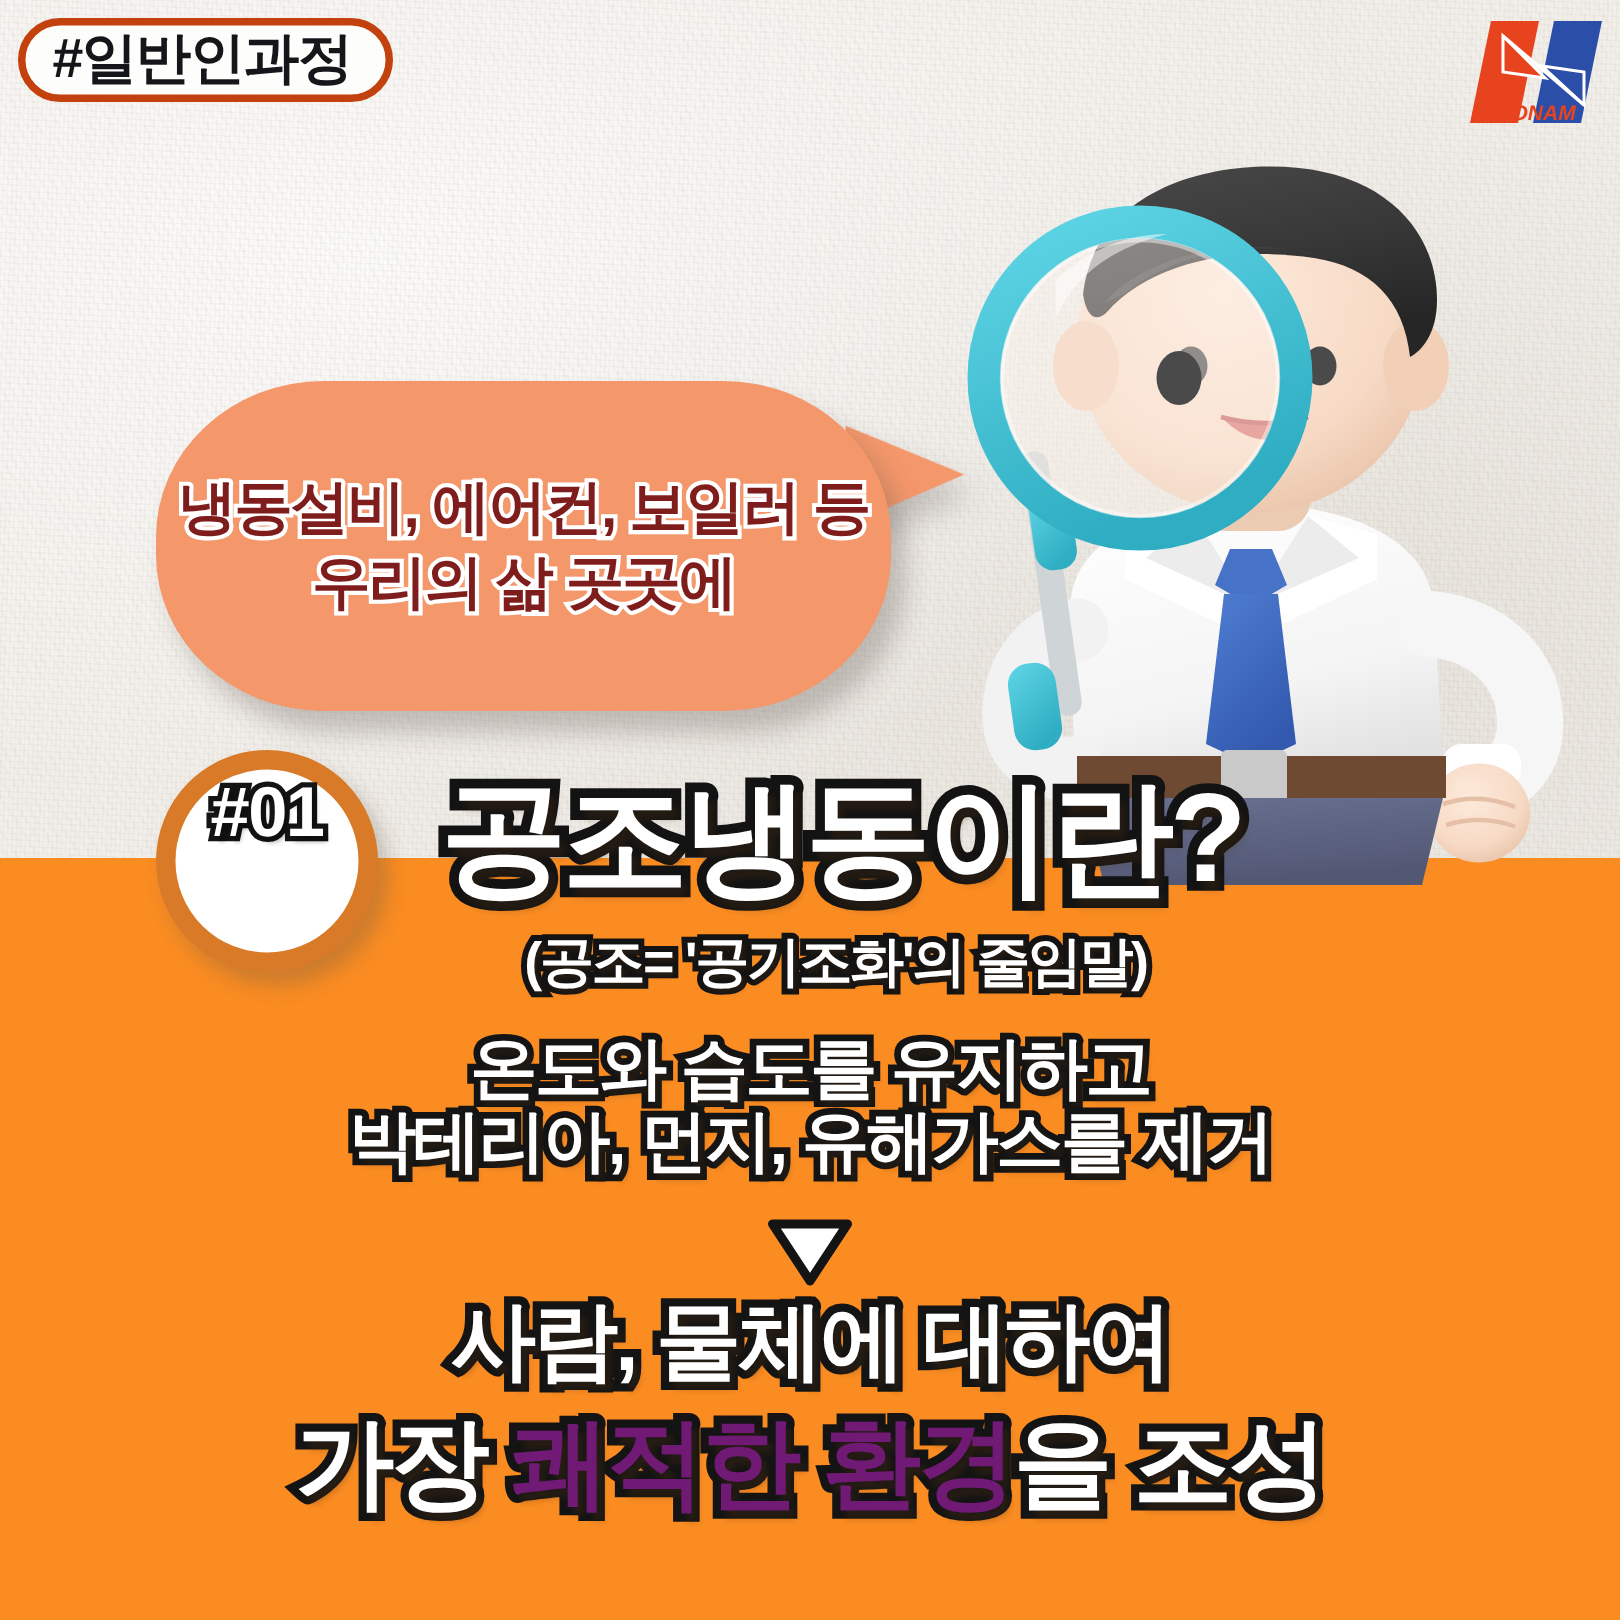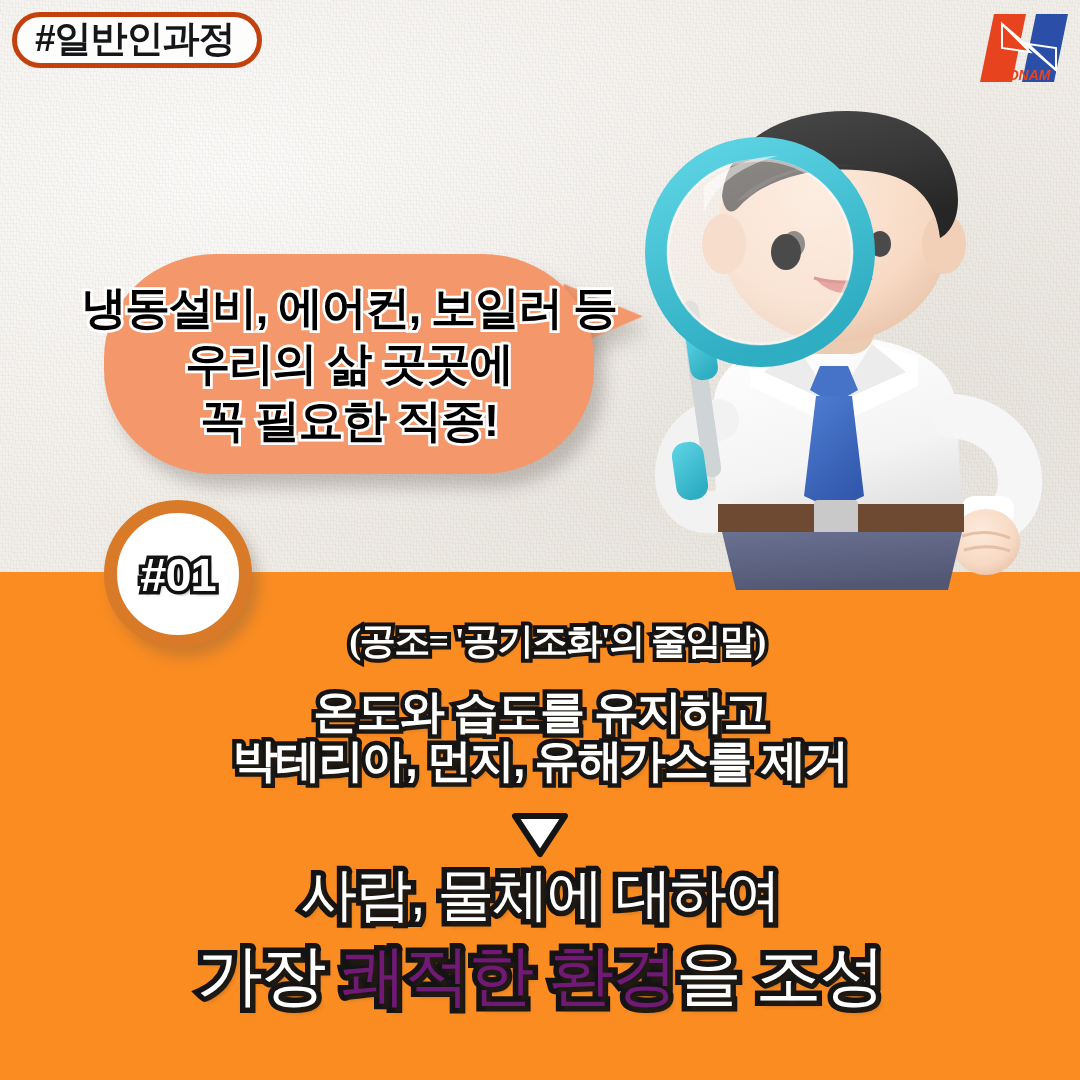--- a/index.html
+++ b/index.html
@@ -95,43 +95,43 @@
     top: 288px;
     width: 0;
     height: 0;
     border-top: 24px solid transparent;
     border-bottom: 46px solid transparent;
     border-left: 82px solid #f4976b;
     transform: rotate(6deg);
     filter: drop-shadow(8px 12px 10px rgba(90,80,72,.28));
   }
   .bubble-line {
-    font-size: 45px;
-    font-weight: 700;
-    color: #000000;
+    font-size: 39px;
+    font-weight: 700;
+    color: #7f1d1d;
     letter-spacing: -1.4px;
     line-height: 1.05;
     white-space: nowrap;
     -webkit-text-stroke: 5.5px #ffffff;
     paint-order: stroke fill;
   }
 
   
   .badge01 {
     position: absolute;
     left: 104px;
     top: 500px;
     width: 148px;
     height: 148px;
     border-radius: 50%;
     background: #ffffff;
     border: 13px solid #d87a28;
     box-sizing: border-box;
     display: flex;
-    align-items: center;
+    align-items: flex-start;
     justify-content: center;
     box-shadow: 7px 9px 13px rgba(100,85,70,.30);
   }
   .badge01 span {
     font-size: 47px;
     font-weight: 700;
     color: #ffffff;
     letter-spacing: -1px;
     -webkit-text-stroke: 7px #141414;
     paint-order: stroke fill;
@@ -169,21 +169,20 @@
   }
 
   .subtitle {
     position: absolute;
     left: 0;
     top: 617px;
     width: 1080px;
     text-align: center;
     padding-left: 34px;
     box-sizing: border-box;
-    font-family: Liberation Serif, serif;
   }
   .subtitle span {
     font-size: 36px;
     font-weight: 700;
     color: #ffffff;
     letter-spacing: -1.6px;
     -webkit-text-stroke: 8px #131313;
     paint-order: stroke fill;
     text-shadow: 2px 3px 3px rgba(80,50,20,.32);
   }
@@ -224,21 +223,21 @@
     left: 0;
     top: 864px;
     width: 1080px;
     text-align: center;
     display: flex;
     flex-direction: column;
     gap: 14px;
   }
   .concl-line {
     font-size: 57px;
-    font-weight: 400;
+    font-weight: 700;
     color: #ffffff;
     letter-spacing: -2.2px;
     line-height: 1.08;
     -webkit-text-stroke: 11px #141414;
     paint-order: stroke fill;
     text-shadow: 4px 5px 4px rgba(80,50,20,.32);
   }
   .concl-line.big { font-size: 66px; }
   .concl-line .hl {
     color: #701a75;
@@ -352,27 +351,29 @@
       <path d="M86,82 q34,-30 74,-30 q-56,14 -74,56 Z" fill="#ffffff" opacity=".5"></path>
 
       <ellipse cx="168" cy="148" rx="15" ry="18" fill="#4a4a4a"></ellipse>
     </svg>
   </div>
 
   <div class="bubble-tail"></div>
   <div class="bubble">
     <div class="bubble-line">냉동설비, 에어컨, 보일러 등</div>
     <div class="bubble-line">우리의 삶 곳곳에</div>
-    <div class="bubble-line">꼭 필요한 직종!</div>
   </div>
 
   <div class="badge01">
     <span>#01</span>
   </div>
 
+  <div class="headline">
+    <span>공조냉동이란?</span>
+  </div>
 
   <div class="subtitle">
     <span>(공조= '공기조화'의 줄임말)</span>
   </div>
 
   <div class="body-block">
     <div class="body-line">온도와 습도를 유지하고</div>
     <div class="body-line">박테리아, 먼지, 유해가스를 제거</div>
   </div>
 

